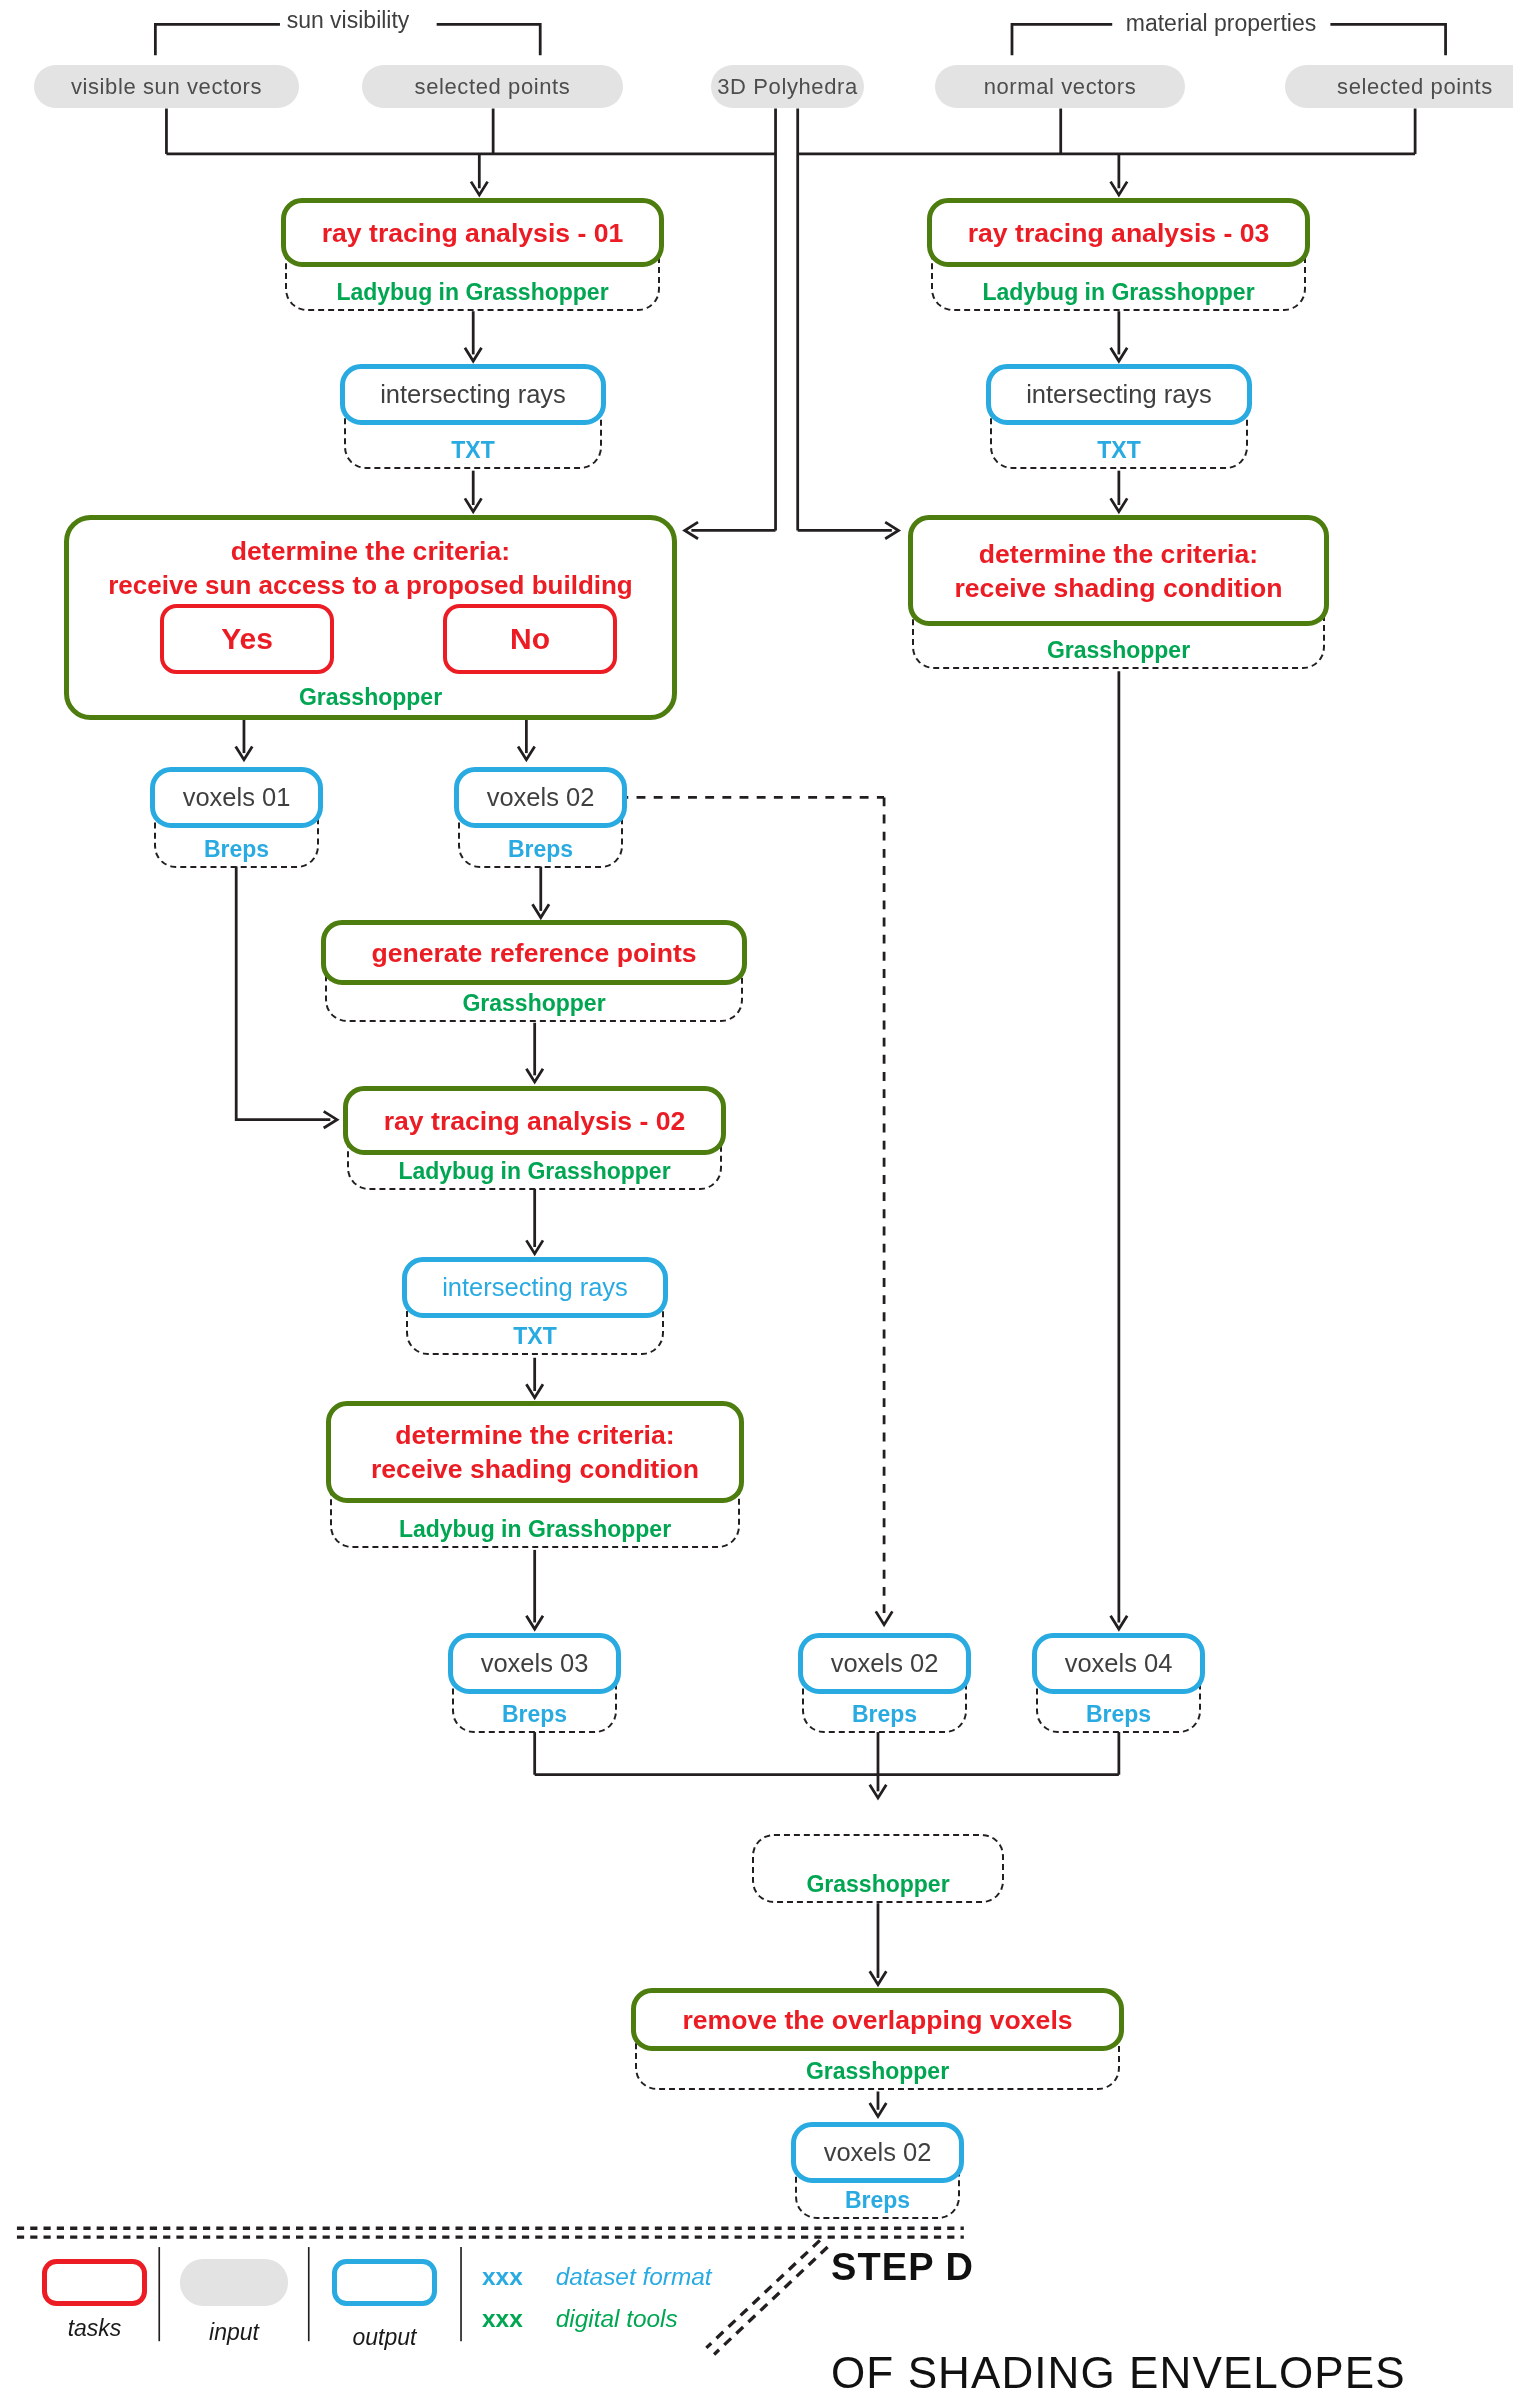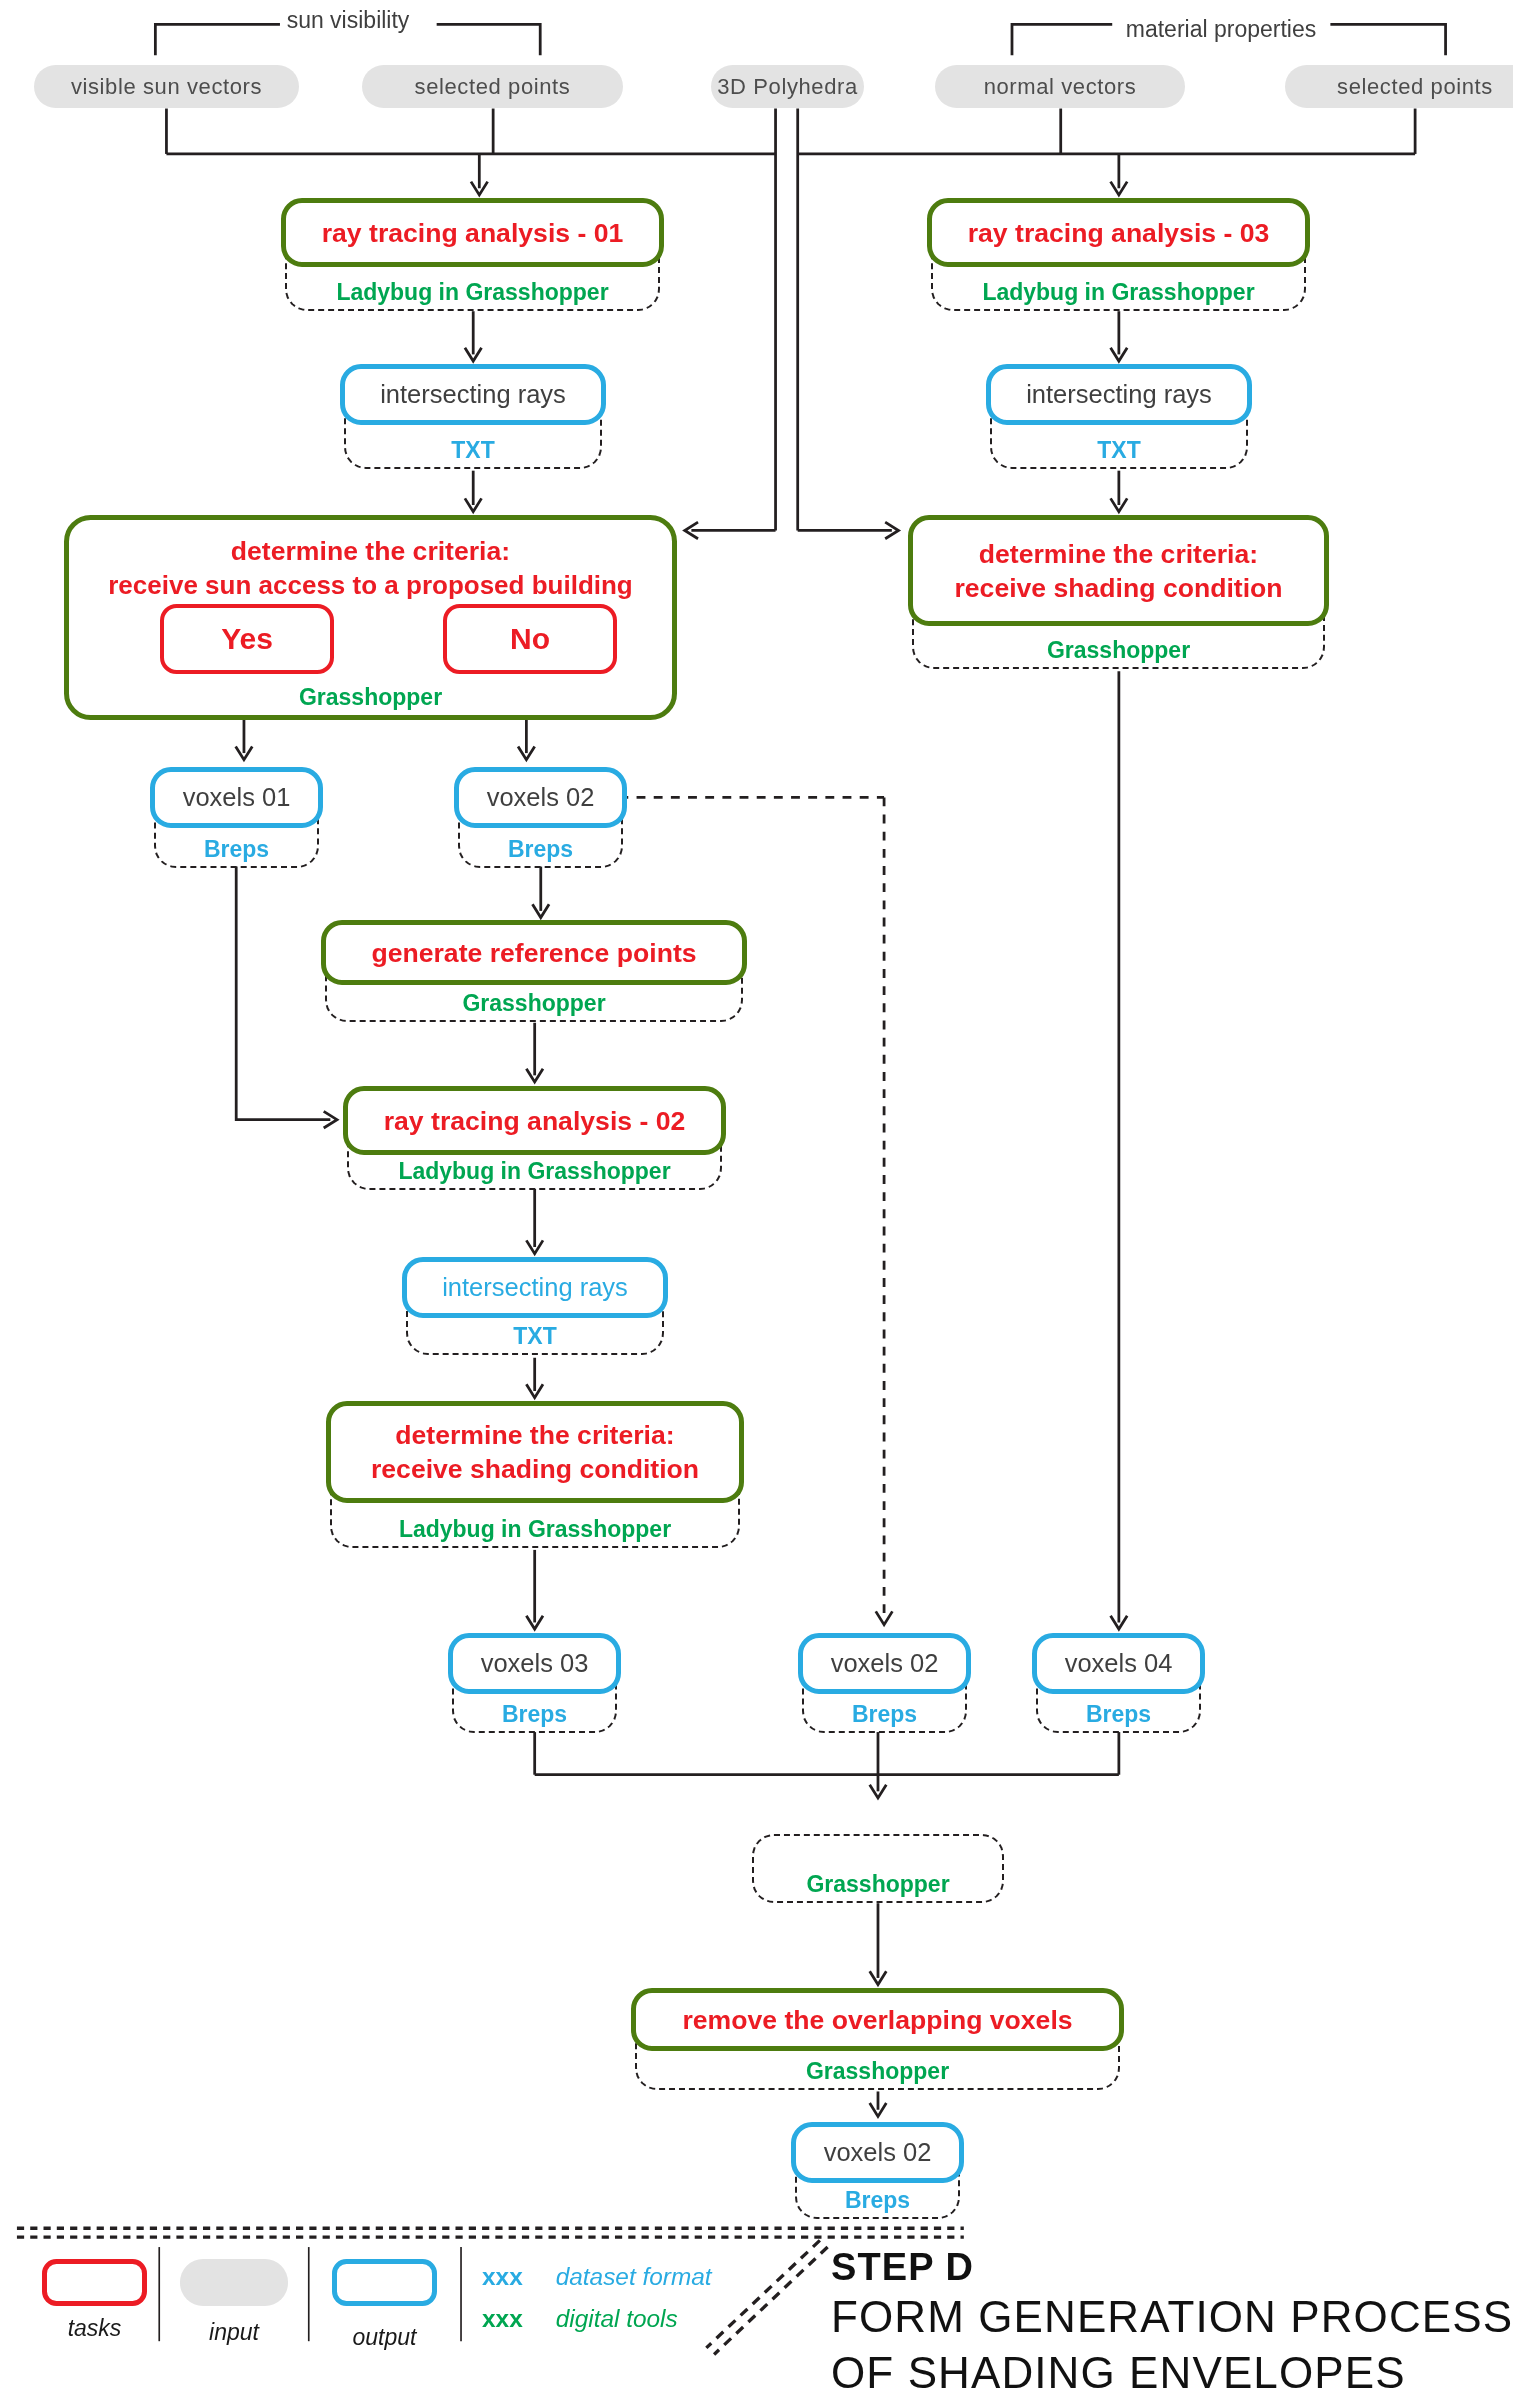--- a/index.html
+++ b/index.html
@@ -135,21 +135,21 @@
         <path d="M1494,4058 L1289,4252"></path>
     </g>
     <g stroke="#231f20" stroke-width="3">
       <path d="M287,4058 V4228"></path>
         <path d="M557,4058 V4228"></path>
         <path d="M832,4058 V4228"></path>
     </g>
   </svg>
 
   <div class="toplabel" style="left:258px;top:6.6px;width:180px;">sun visibility</div>
-  <div class="toplabel" style="left:1112px;top:16px;width:218px;">material properties</div>
+  <div class="toplabel" style="left:1112px;top:10px;width:218px;">material properties</div>
 
   <div class="pill" style="left:34px;top:65px;width:265px;">visible sun vectors</div>
   <div class="pill" style="left:362px;top:65px;width:261px;">selected points</div>
   <div class="pill" style="left:711px;top:65px;width:153px;">3D Polyhedra</div>
   <div class="pill" style="left:935px;top:65px;width:250px;">normal vectors</div>
   <div class="pill" style="left:1285px;top:65px;width:260px;">selected points</div>
 
   <div class="node" style="left:281px;top:198px;width:383px;height:113px">
     <div class="dash"></div>
     <div class="box task" style="height:69px">
@@ -302,17 +302,16 @@
   <div class="lglabel" style="left:332px;top:2324px;width:105px">output</div>
 
   <div class="lgrow cyan" style="left:482px;top:2263px">
     <span class="xxx">xxx</span><span class="cap">dataset format</span>
   </div>
   <div class="lgrow green" style="left:482px;top:2305px">
     <span class="xxx">xxx</span><span class="cap">digital tools</span>
   </div>
 
   <div class="steptitle" style="left:831px;top:2246px;font-size:38px;font-weight:bold;letter-spacing:1.1px">STEP D</div>
-  <div class="steptitle" style="left:831px;top:2292px;font-size:44px;letter-spacing:1.1px">FORM GENERATION PROCESS</div>
   <div class="steptitle" style="left:831px;top:2348px;font-size:44px;letter-spacing:1.1px">OF SHADING ENVELOPES</div>
 
 </div>
 
 
 </body></html>

